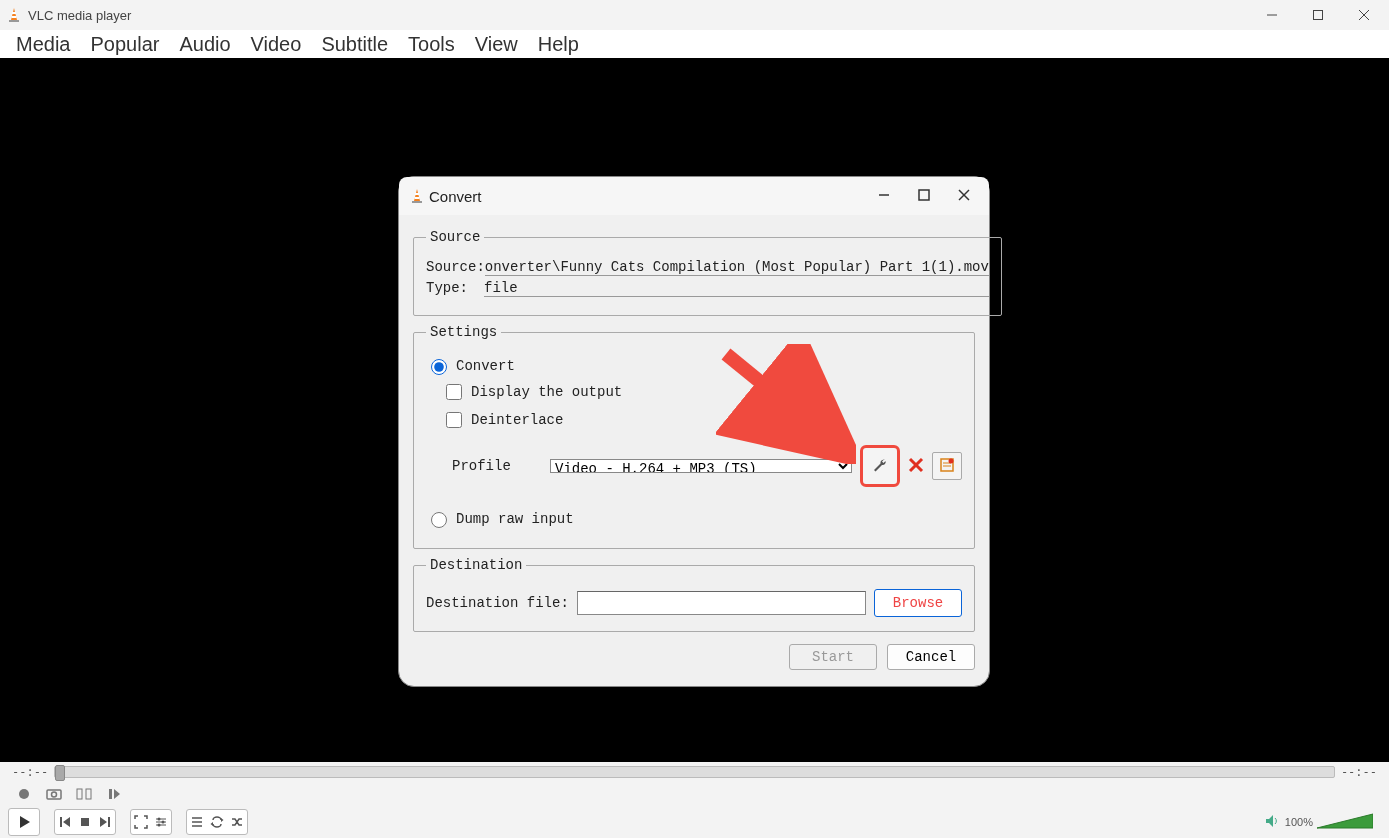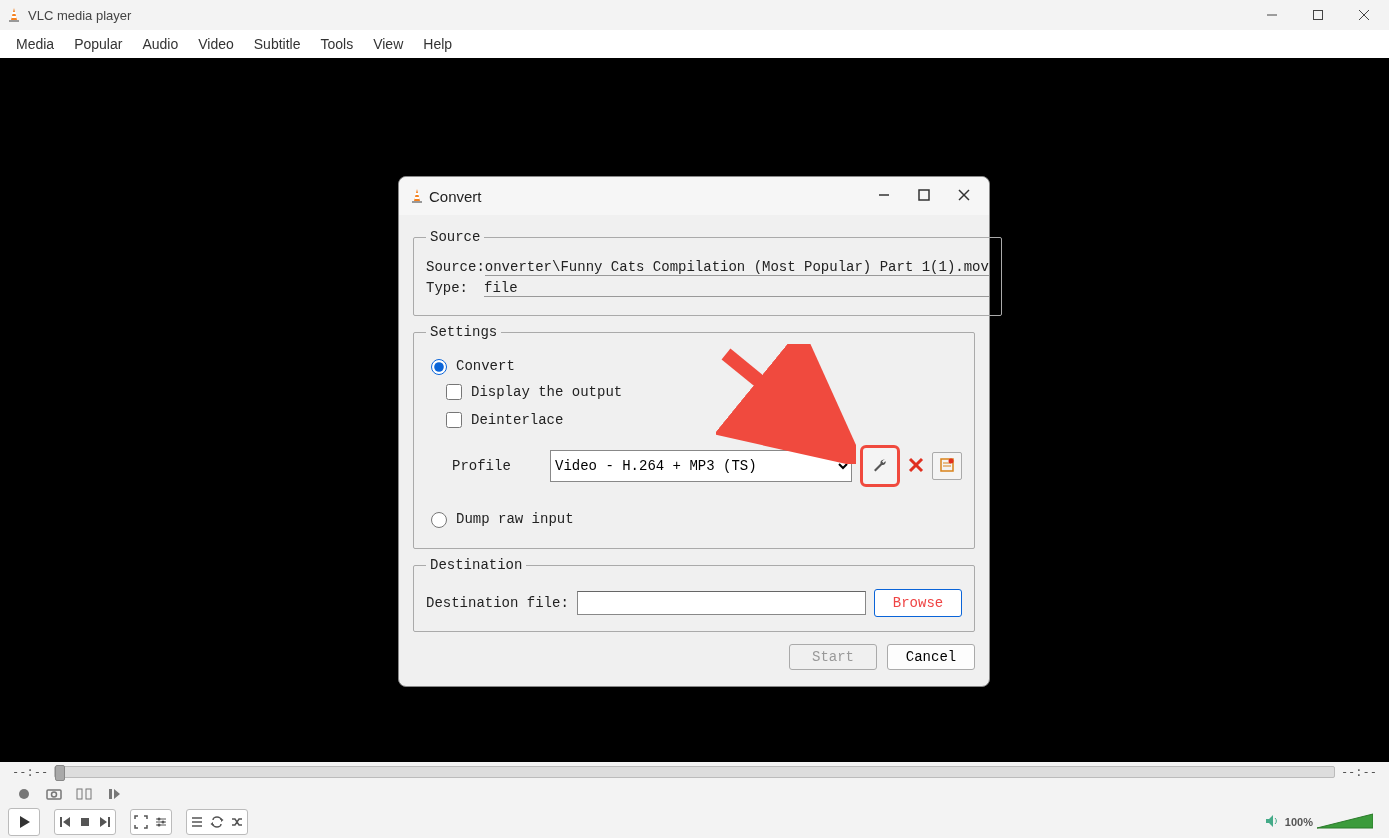--- a/index.html
+++ b/index.html
@@ -3,57 +3,57 @@
 <meta charset="utf-8">
 <style>
 html,body{margin:0;padding:0;width:1389px;height:838px;font-family:"Segoe UI",Tahoma,sans-serif;font-size:13px;background:#fff;overflow:hidden;position:relative;}
 .titlebar{height:30px;background:#f3f3f3;display:flex;align-items:center;padding:0 2px;justify-content:space-between;}
 .titlebar .cone{margin:0 6px 0 4px;}
 .cone svg{display:block;}
 .titlebar .title{color:#444;font-size:13px;}
 .winctrls{margin-left:auto;display:flex;}
 .winctrls .wc{width:46px;height:30px;display:flex;align-items:center;justify-content:center;color:#444;}
 .menubar{height:28px;background:#fff;display:flex;align-items:center;padding:0 6px;border-bottom:1px solid #fff;}
-.menubar span{padding:4px 10px;color:#333;font-size:14px;}
+.menubar span{padding:4px 10px;color:#333;font-size:20px;}
 .video-area{background:#000;position:absolute;left:0;right:0;top:58px;bottom:76px;}
 .bottom{position:absolute;left:0;right:0;bottom:0;height:76px;background:#f3f3f3;}
 .seek-row{height:20px;display:flex;align-items:center;padding:0 12px;gap:6px;}
 .time{font-family:Consolas,monospace;font-size:12px;color:#555;}
 .seek-track{flex:1;height:10px;background:#ddd;border:1px solid #bbb;border-radius:2px;position:relative;}
 .seek-thumb{position:absolute;left:0;top:-2px;width:8px;height:14px;background:#a8a8a8;border:1px solid #888;border-radius:2px;}
 .ctrl-row1{height:24px;display:flex;align-items:center;padding:0 12px;gap:6px;}
 .ctrl-row2{height:32px;display:flex;align-items:center;padding:0 8px;gap:4px;}
 .ib{width:22px;height:22px;display:flex;align-items:center;justify-content:center;color:#666;border:1px solid transparent;border-radius:3px;}
 .play-btn{width:30px;height:26px;border:1px solid #bbb;border-radius:3px;background:#fff;display:flex;align-items:center;justify-content:center;}
 .vgroup{border:1px solid #bbb;border-radius:3px;background:#fff;display:flex;}
 .vgroup .ib{width:20px;height:24px;border:none;}
 .sep{width:6px;}
-.vol{margin-left:auto;display:flex;align-items:center;gap:4px;margin-right:8px;font-weight:bold;}
+.vol{margin-left:auto;display:flex;align-items:center;gap:4px;margin-right:8px;}
 .vol-pct{font-size:11px;color:#555;}
 .vol-tri{width:56px;height:20px;}
 
 
-.dialog{position:absolute;left:398px;top:176px;width:590px;background:#f0f0f0;border:1px solid #888;border-radius:8px;box-shadow:0 4px 20px rgba(0,0,0,0.4);}
+.dialog{position:absolute;left:398px;top:176px;width:590px;background:#f0f0f0;border:1px solid #888;border-radius:16px;box-shadow:0 4px 20px rgba(0,0,0,0.4);}
 .dlg-title{height:38px;display:flex;align-items:center;padding:0 10px;background:#f6f6f6;border-radius:8px 8px 0 0;}
 .dlg-title .ttl{font-size:15px;color:#222;margin-left:4px;}
 .dlg-title .wctrls{margin-left:auto;display:flex;gap:22px;margin-right:6px;}
 .dlg-title .wctrls span{width:18px;text-align:center;color:#333;font-size:15px;}
 .dlg-body{padding:6px 14px 14px;}
 fieldset{border:1px solid #aaa;border-radius:2px;margin:8px 0;padding:10px 12px 14px;}
 legend{font-family:Consolas,"Courier New",monospace;font-size:14px;color:#222;padding:0 4px;}
 .mono{font-family:Consolas,"Courier New",monospace;font-size:14px;color:#222;}
 .src-row{display:flex;gap:0;margin:4px 0;}
 .src-val{flex:1;border-bottom:1px solid #999;overflow:hidden;white-space:nowrap;text-align:left;}
 .radio-row,.check-row{display:flex;align-items:center;gap:6px;margin:6px 0;}
 input[type=radio]{width:16px;height:16px;accent-color:#0a64d8;}
 input[type=checkbox]{width:16px;height:16px;}
 .indent{margin-left:16px;}
 .profile-row{display:flex;align-items:center;gap:8px;margin:14px 0 4px 26px;}
 .profile-row .lbl{width:90px;}
-select.profile{flex:1;height:32px;font-family:Consolas,"Courier New",monospace;font-size:14px;background:#fff;border:1px solid #888;}
+select.profile{flex:1;height:14px;font-family:Consolas,"Courier New",monospace;font-size:14px;background:#fff;border:1px solid #888;}
 .tool-btn{width:28px;height:26px;border:1px solid #aaa;background:#f4f4f4;display:flex;align-items:center;justify-content:center;border-radius:2px;}
 .tool-btn.hl{border:3px solid #f04a3e;border-radius:6px;width:34px;height:36px;}
 .dest-row{display:flex;align-items:center;gap:8px;margin-top:6px;}
 .dest-row input[type=text]{flex:1;height:22px;border:1px solid #888;border-top-color:#666;background:#fff;padding:0 4px;}
 .browse-btn{width:88px;height:28px;border:1px solid #0a64d8;background:#fff;color:#ef4444;font-family:Consolas,"Courier New",monospace;font-size:14px;border-radius:3px;}
 .dlg-actions{display:flex;justify-content:flex-end;gap:10px;padding:4px 0 2px;}
 .act-btn{width:88px;height:26px;border:1px solid #aaa;background:#fdfdfd;border-radius:3px;font-family:Consolas,"Courier New",monospace;font-size:14px;}
 .act-btn.dis{color:#999;background:#f0f0f0;}
 
 

